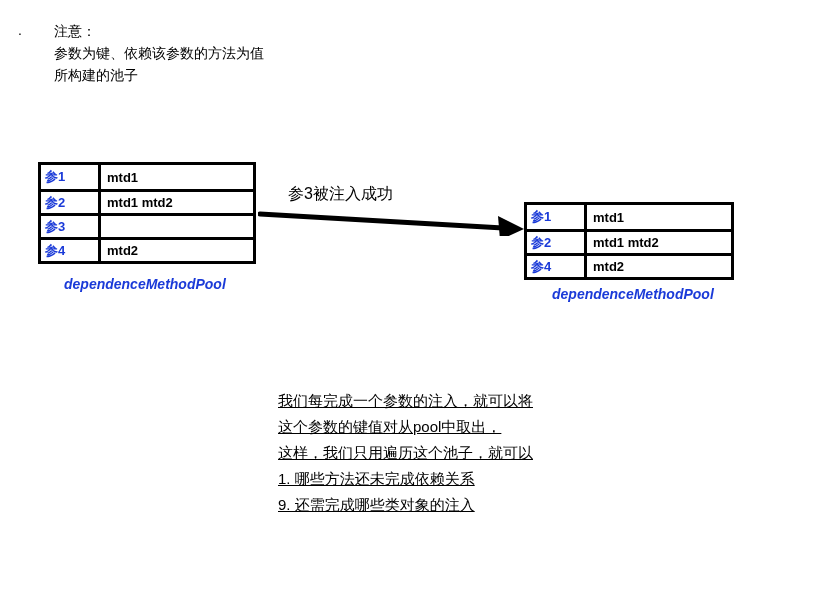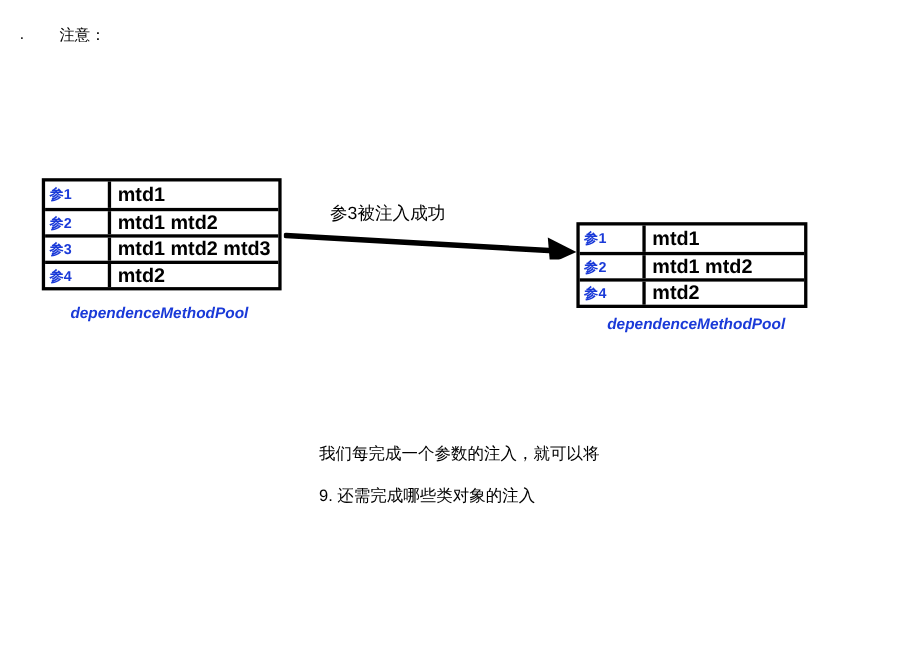--- a/index.html
+++ b/index.html
@@ -64,21 +64,21 @@
       font-size: 13px;
       border-right: 3px solid #000;
       height: 100%;
       display: flex;
       align-items: center;
     }
     .cell-val {
       flex: 1;
       padding-left: 6px;
       font-weight: bold;
-      font-size: 18px;
+      font-size: 13px;
       height: 100%;
       display: flex;
       align-items: center;
     }
     .table-caption {
       position: absolute;
       font-style: italic;
       font-weight: bold;
       color: #1a3ad8;
       font-size: 14px;
@@ -87,63 +87,65 @@
     .caption-left {
       left: 64px;
       top: 276px;
     }
     .caption-right {
       left: 552px;
       top: 286px;
     }
     .arrow-label {
       position: absolute;
-      left: 300px;
+      left: 288px;
       top: 184px;
       font-size: 16px;
     }
     .arrow {
       position: absolute;
       left: 258px;
       top: 206px;
       width: 266px;
       height: 30px;
     }
     .desc-text {
       position: absolute;
       left: 278px;
       top: 388px;
       line-height: 26px;
       font-size: 15px;
     }
     .desc-text p {
-      margin: 12px;
+      margin: 0;
+      text-decoration: underline;
     }
   </style>
 </head>
 <body>
 
 <div class="dot">.</div>
 
 <div class="intro-text">
   <p>注意：</p>
+  <p>参数为键、依赖该参数的方法为值</p>
+  <p>所构建的池子</p>
 </div>
 
 <div class="table-container table-left">
   <div class="table-row">
     <div class="cell-key">参1</div>
     <div class="cell-val">mtd1</div>
   </div>
   <div class="table-row">
     <div class="cell-key">参2</div>
     <div class="cell-val">mtd1 mtd2</div>
   </div>
   <div class="table-row">
     <div class="cell-key">参3</div>
-    <div class="cell-val">mtd1 mtd2 mtd3</div>
   </div>
   <div class="table-row">
     <div class="cell-key">参4</div>
     <div class="cell-val">mtd2</div>
   </div>
 </div>
 <div class="table-caption caption-left">dependenceMethodPool</div>
 
 <div class="arrow-label">参3被注入成功</div>
 
@@ -163,14 +165,17 @@
   </div>
   <div class="table-row">
     <div class="cell-key">参4</div>
     <div class="cell-val">mtd2</div>
   </div>
 </div>
 <div class="table-caption caption-right">dependenceMethodPool</div>
 
 <div class="desc-text">
   <p>我们每完成一个参数的注入，就可以将</p>
+  <p>这个参数的键值对从pool中取出，</p>
+  <p>这样，我们只用遍历这个池子，就可以</p>
+  <p>1. 哪些方法还未完成依赖关系</p>
   <p>9. 还需完成哪些类对象的注入</p>
 </div>
 
 </body></html>

